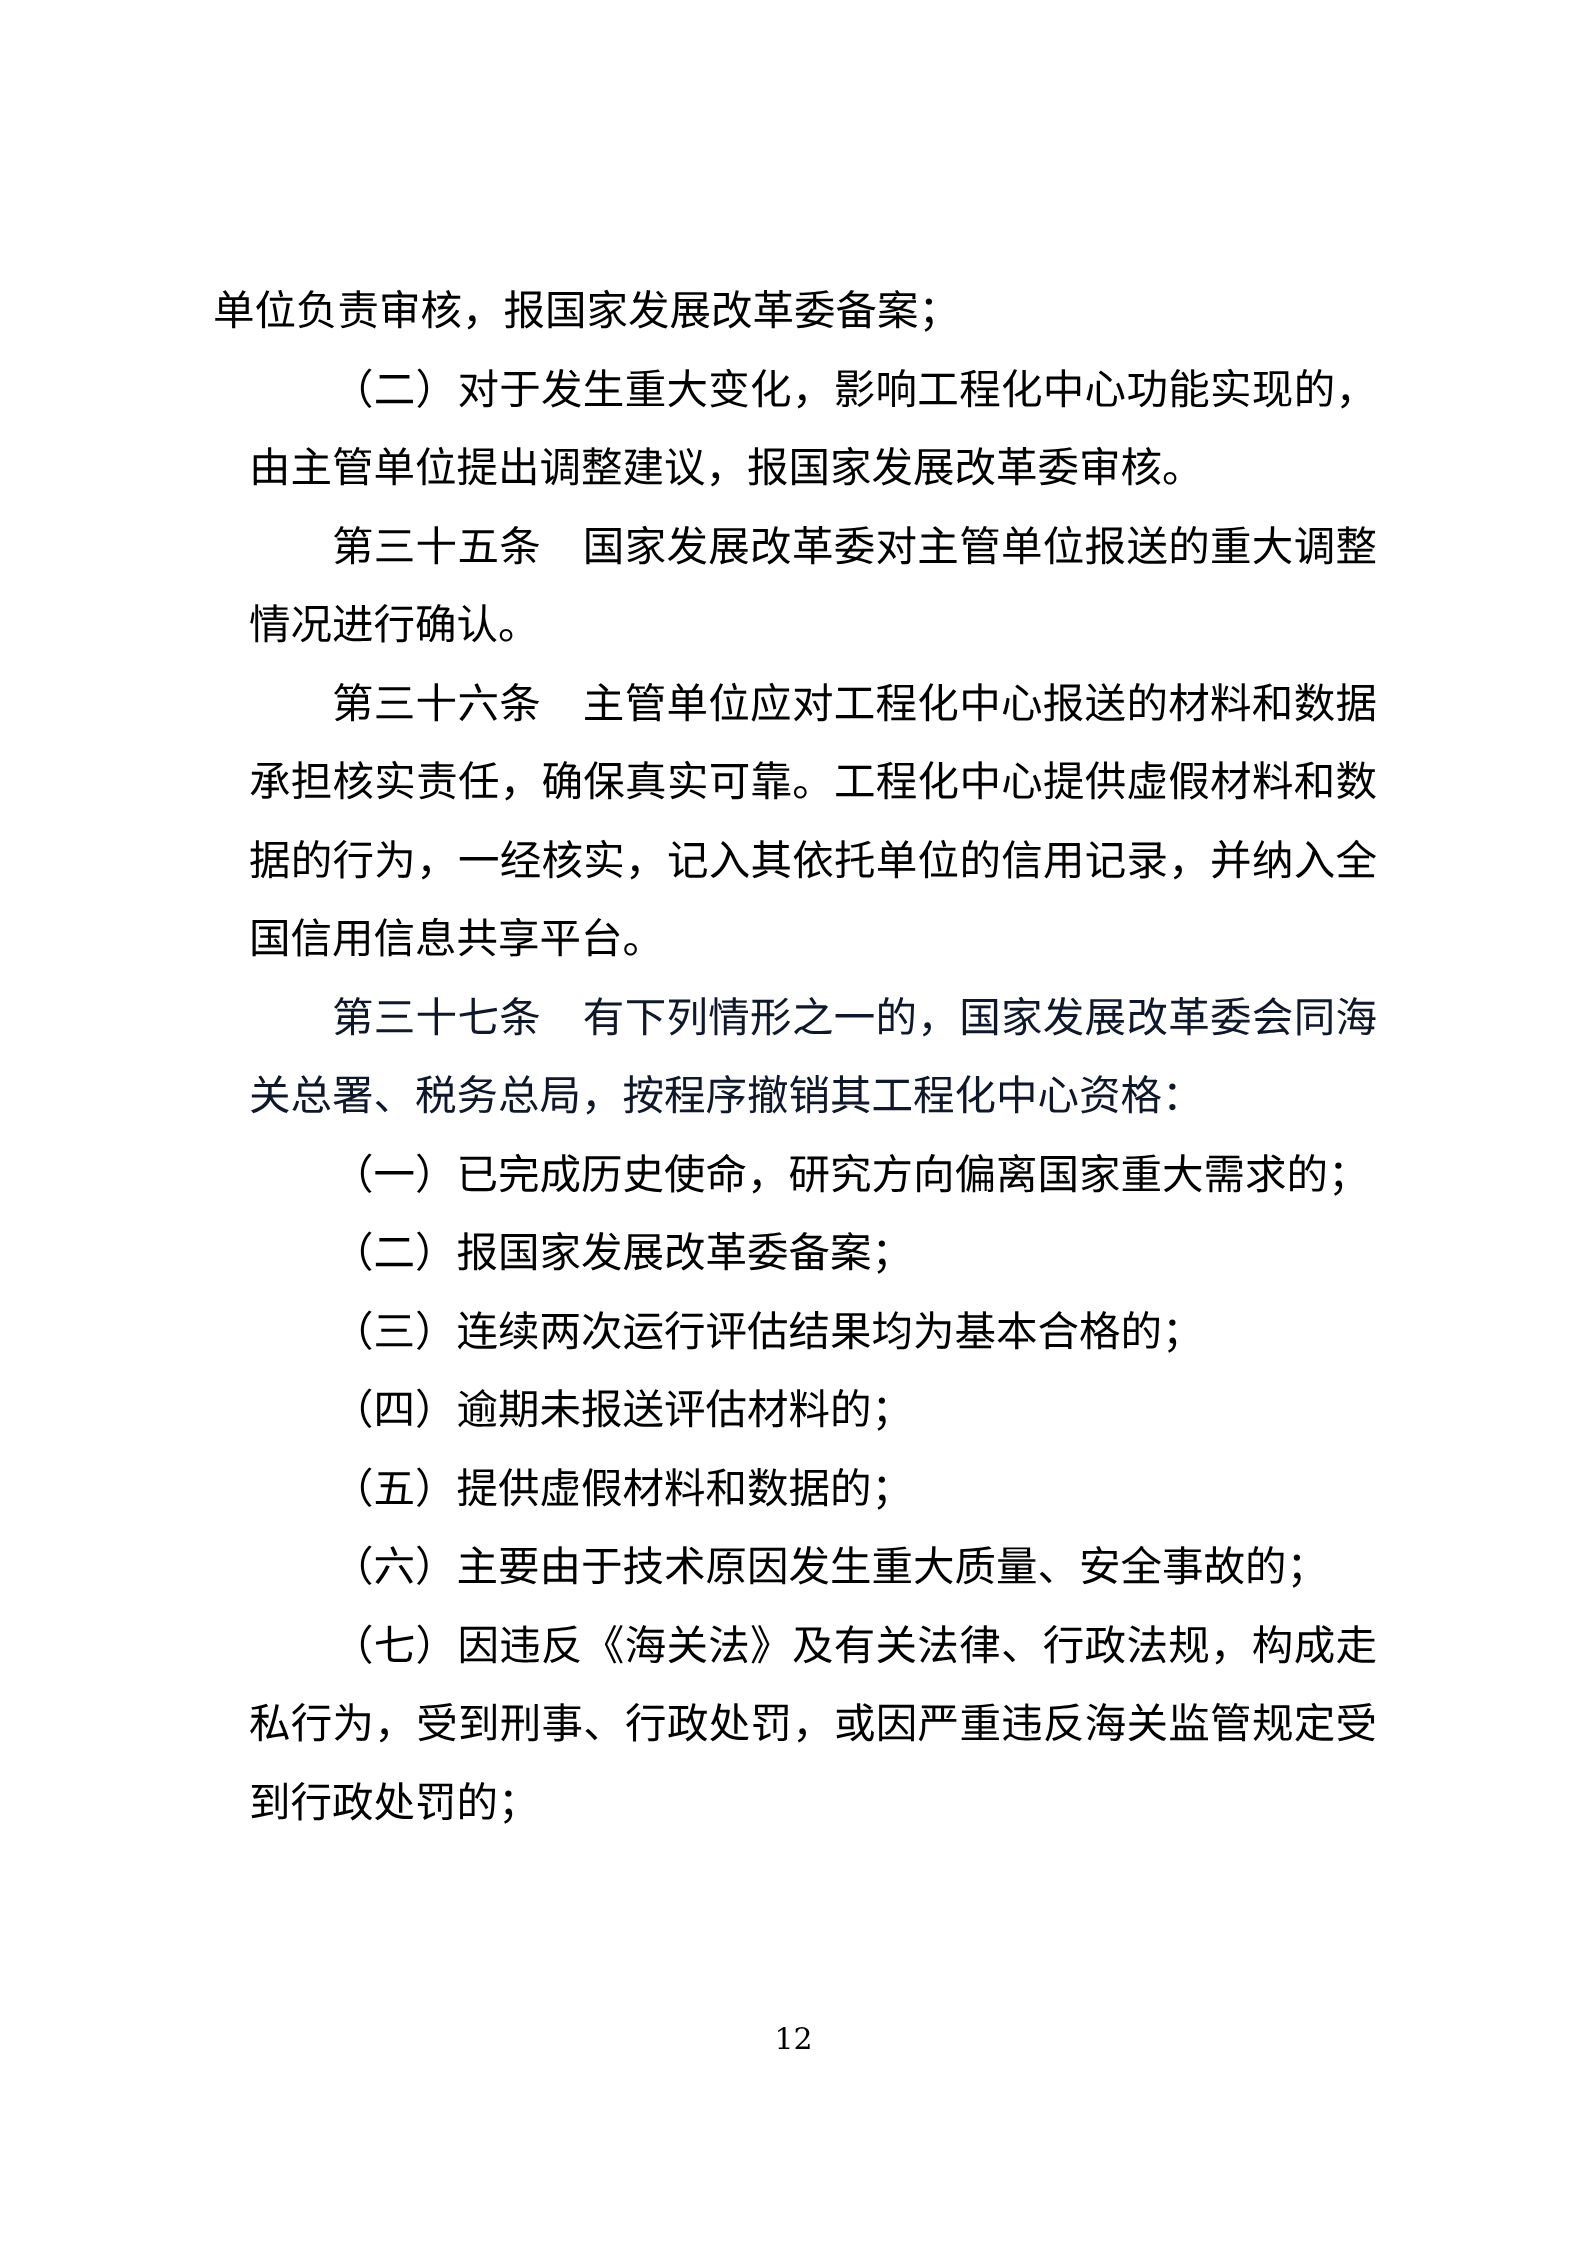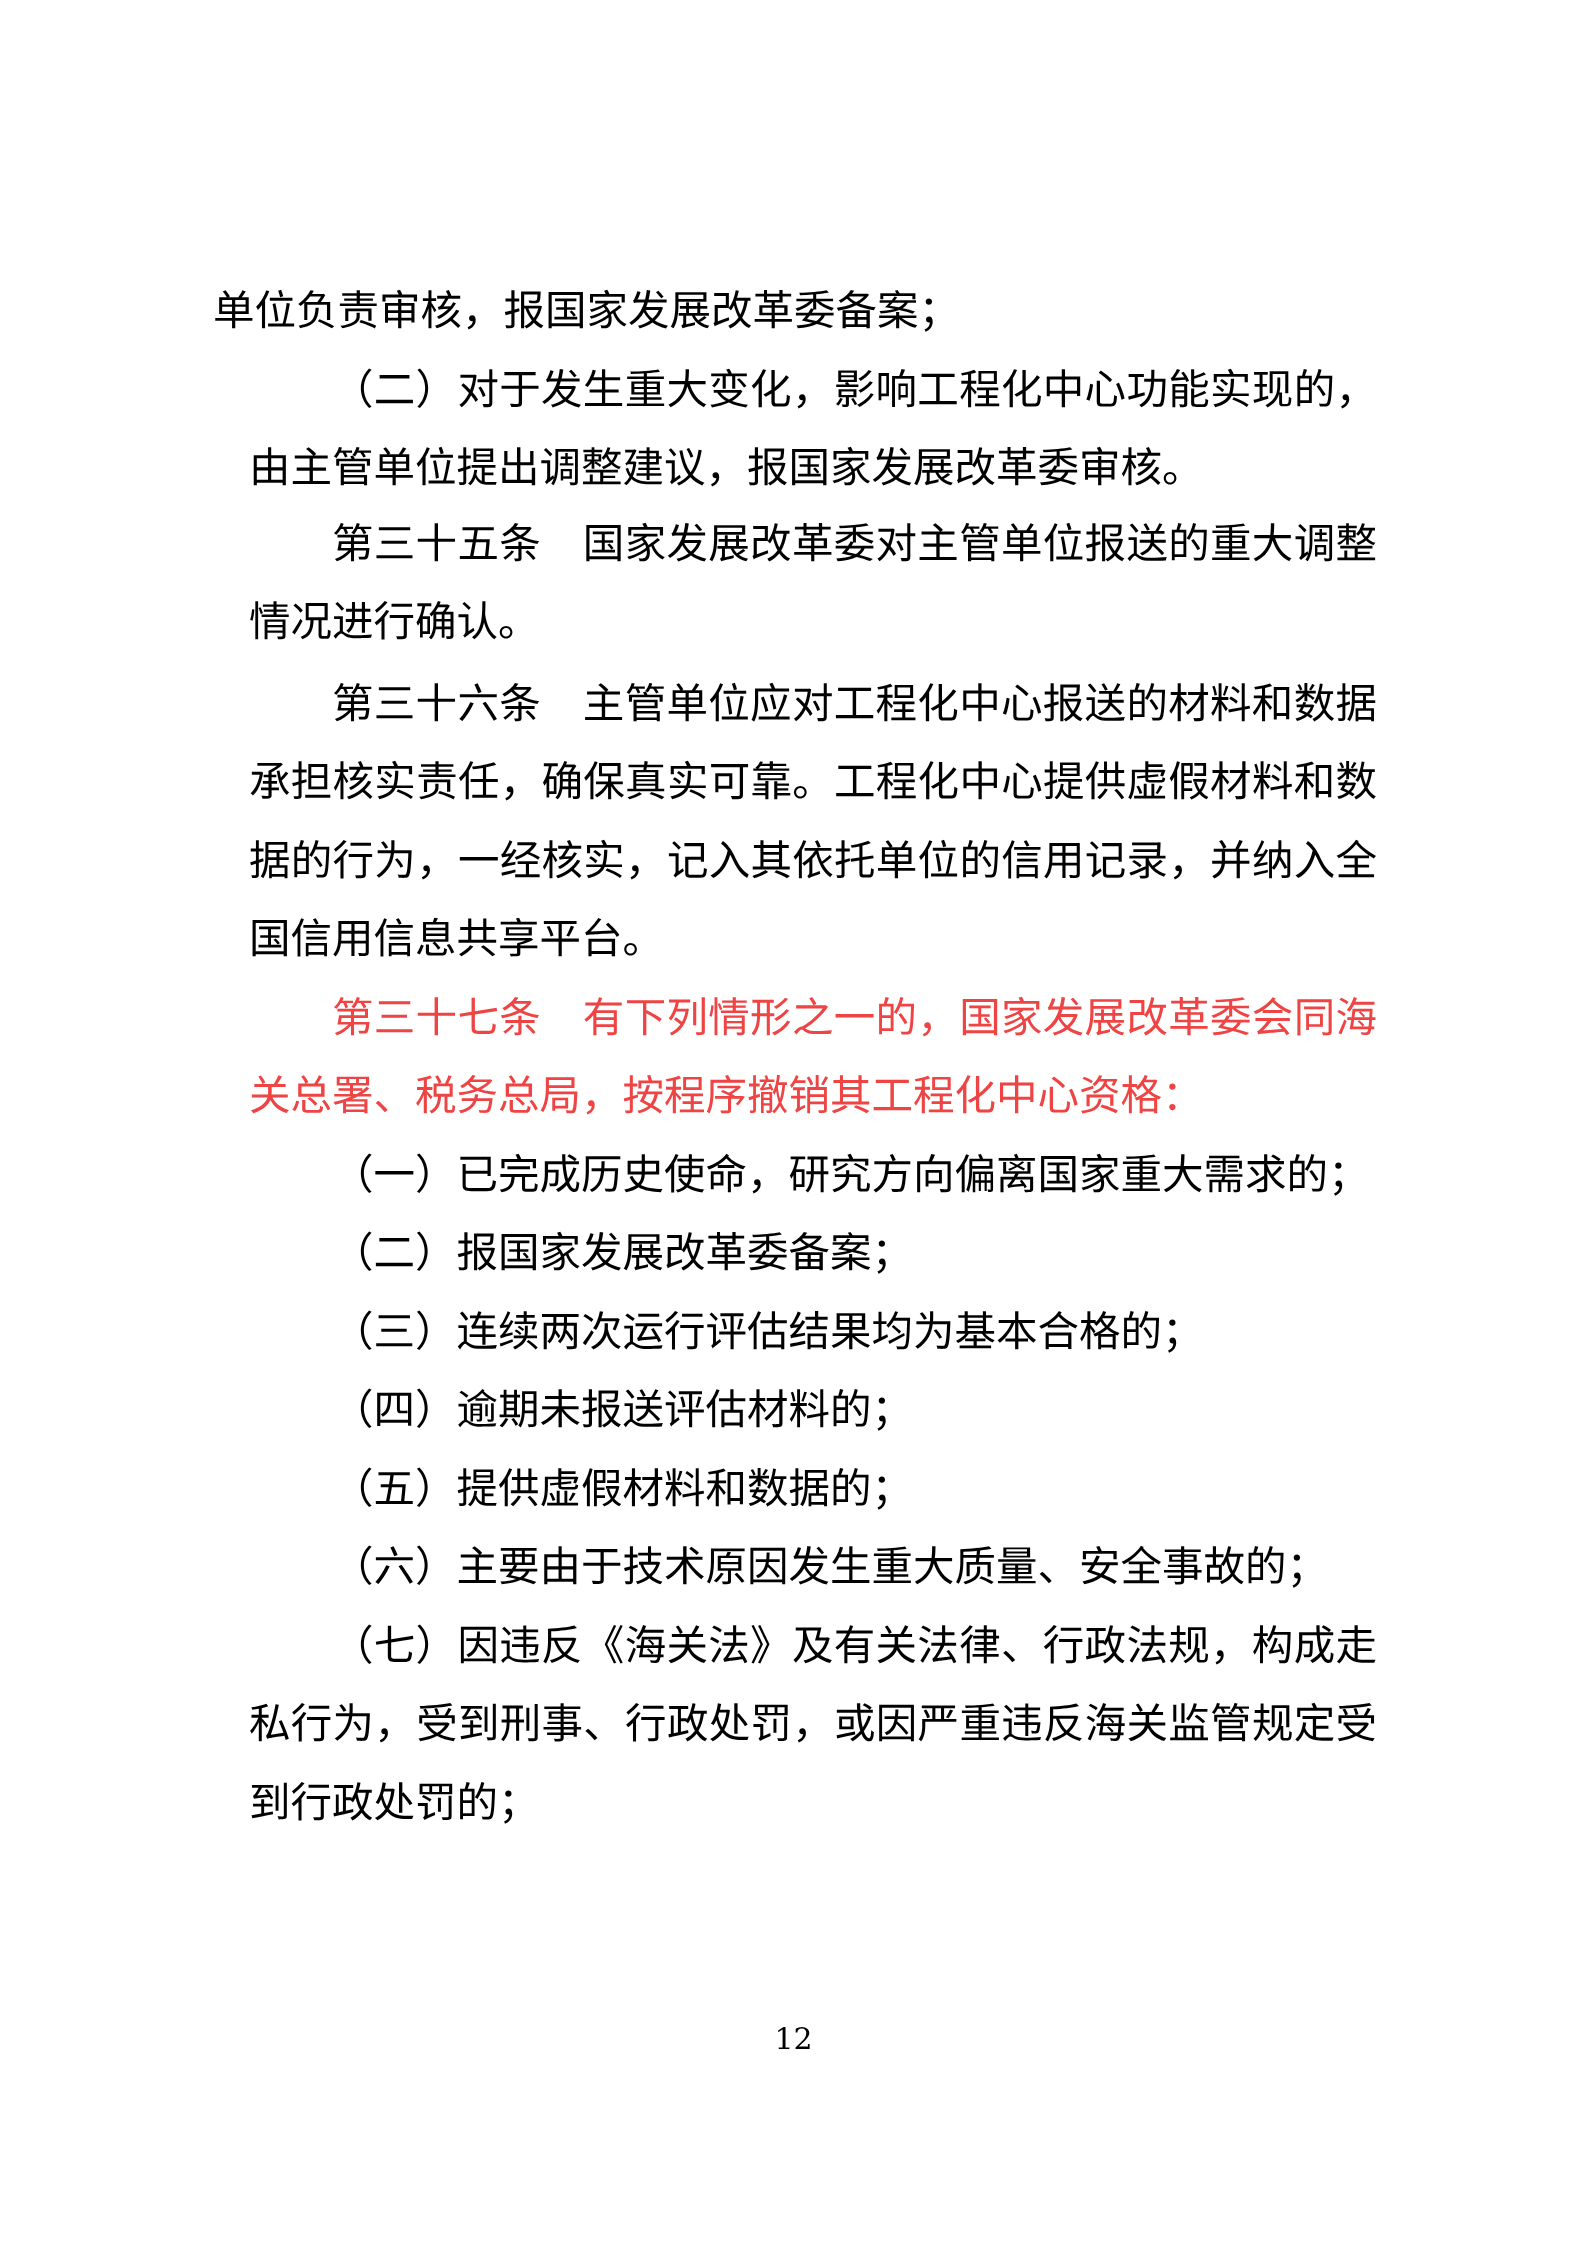--- a/index.html
+++ b/index.html
@@ -50,23 +50,23 @@
     color: #000000;
   }
 </style>
 </head>
 <body>
 
 <div class="page" style="background: rgb(255, 255, 255);">
   <div class="text-block">
       <p class="para" style="color: rgb(0, 0, 0);">单位负责审核，报国家发展改革委备案；</p>
       <p class="para indent" style="color: rgb(0, 0, 0);">（二）对于发生重大变化，影响工程化中心功能实现的，由主管单位提出调整建议，报国家发展改革委审核。</p>
-      <p class="para indent" style="color: rgb(0, 0, 0); font-family: Liberation Mono, monospace;">第三十五条　国家发展改革委对主管单位报送的重大调整情况进行确认。</p>
+      <p class="para indent" style="color: rgb(0, 0, 0);">第三十五条　国家发展改革委对主管单位报送的重大调整情况进行确认。</p>
       <p class="para indent" style="color: rgb(0, 0, 0);">第三十六条　主管单位应对工程化中心报送的材料和数据承担核实责任，确保真实可靠。工程化中心提供虚假材料和数据的行为，一经核实，记入其依托单位的信用记录，并纳入全国信用信息共享平台。</p>
-      <p class="para indent" style="color: #ef4444;">第三十七条　有下列情形之一的，国家发展改革委会同海关总署、税务总局，按程序撤销其工程化中心资格：</p>
+      <p class="para indent" style="color: #0f172a;">第三十七条　有下列情形之一的，国家发展改革委会同海关总署、税务总局，按程序撤销其工程化中心资格：</p>
       <p class="para indent" style="color: rgb(0, 0, 0);">（一）已完成历史使命，研究方向偏离国家重大需求的；</p>
       <p class="para indent" style="color: rgb(0, 0, 0);">（二）报国家发展改革委备案；</p>
       <p class="para indent" style="color: rgb(0, 0, 0);">（三）连续两次运行评估结果均为基本合格的；</p>
       <p class="para indent" style="color: rgb(0, 0, 0);">（四）逾期未报送评估材料的；</p>
       <p class="para indent" style="color: rgb(0, 0, 0);">（五）提供虚假材料和数据的；</p>
       <p class="para indent" style="color: rgb(0, 0, 0);">（六）主要由于技术原因发生重大质量、安全事故的；</p>
       <p class="para indent" style="color: rgb(0, 0, 0);">（七）因违反《海关法》及有关法律、行政法规，构成走私行为，受到刑事、行政处罚，或因严重违反海关监管规定受到行政处罚的；</p>
     </div>
   <div class="page-number" style="color: rgb(0, 0, 0);">12</div>
 </div>

